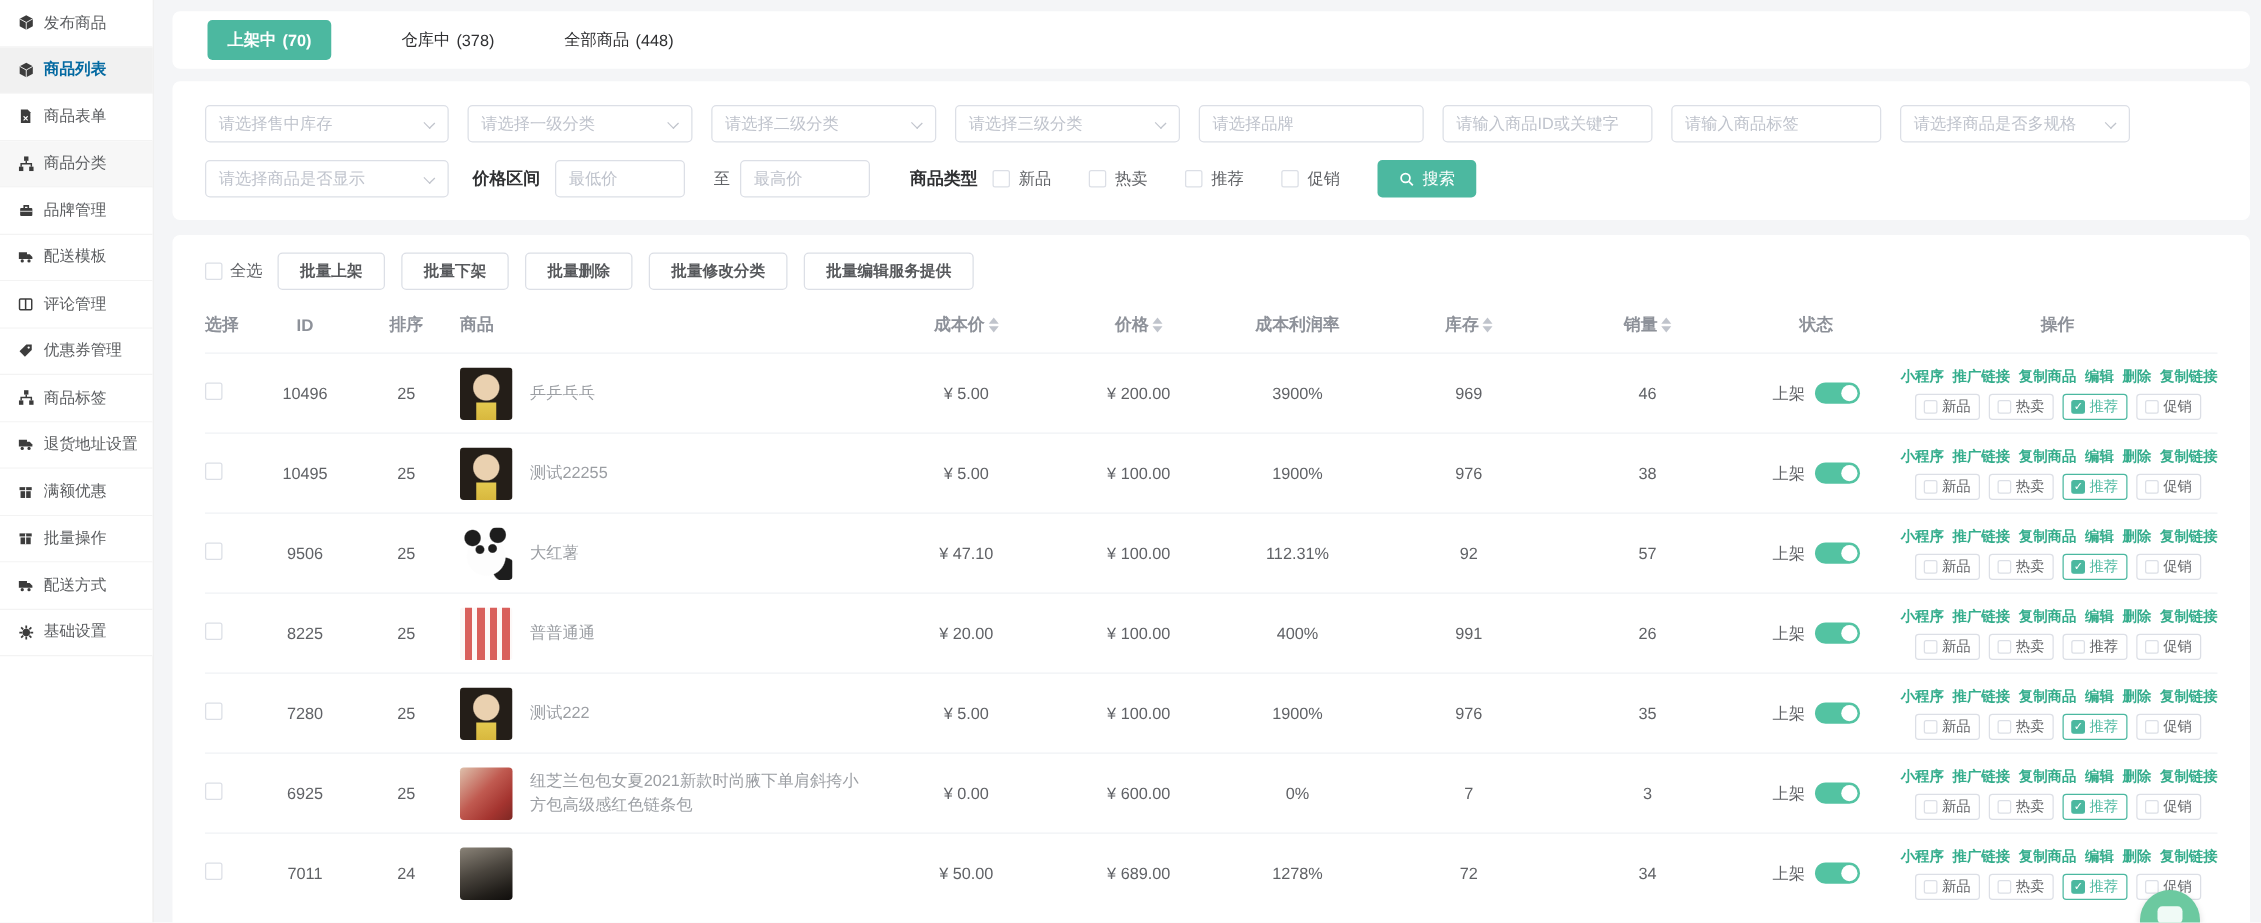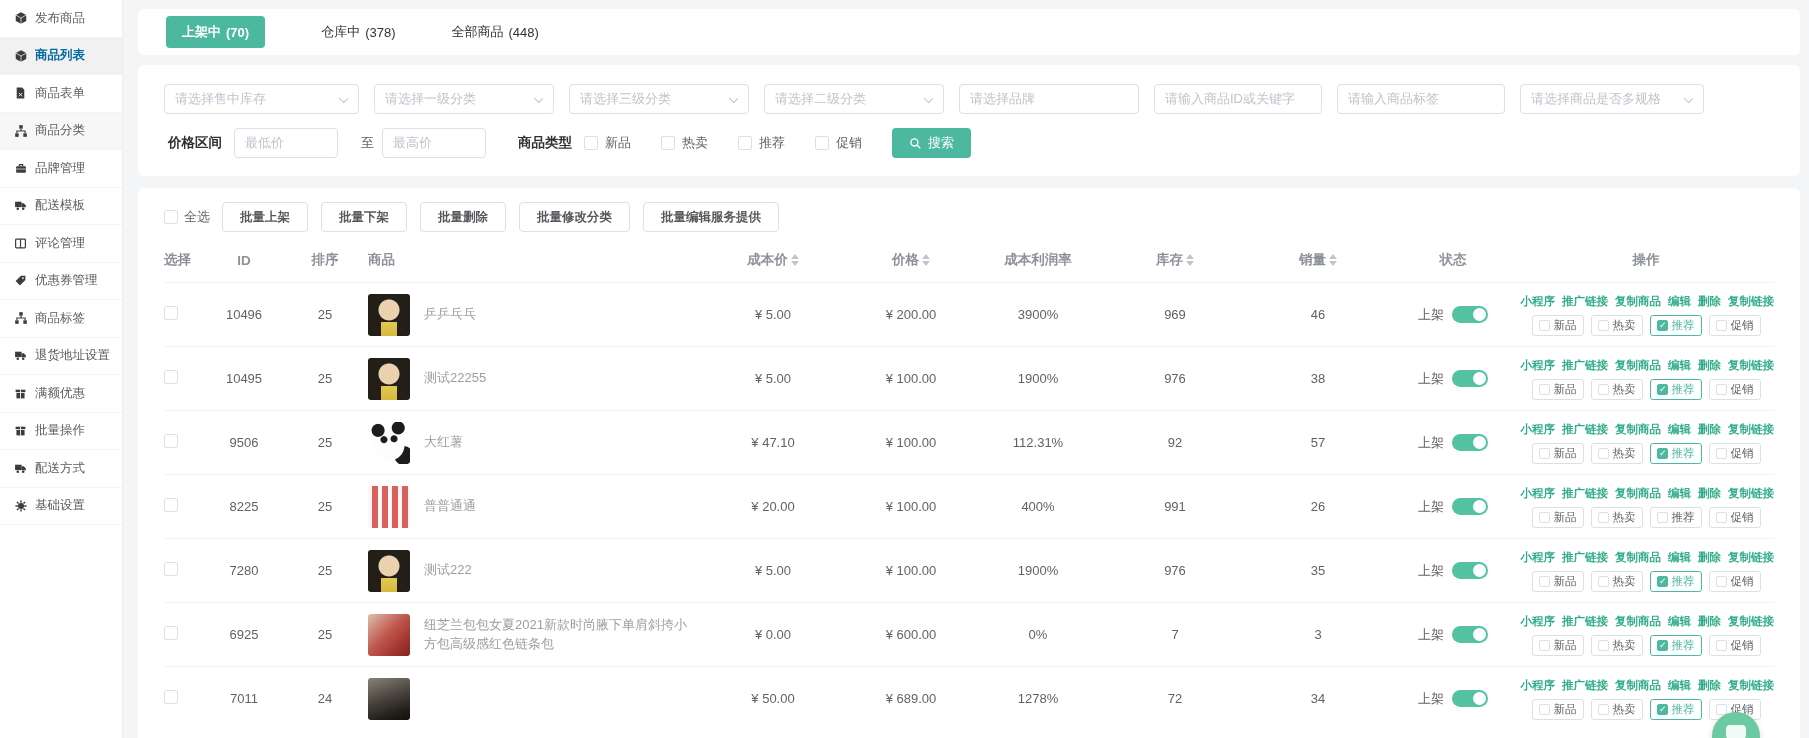--- a/index.html
+++ b/index.html
@@ -328,42 +328,46 @@
       <div class="f-row">
         <div class="fbox sel" style="width:195px">
           <span>请选择售中库存</span>
             <i class="caret"></i>
         </div>
         <div class="fbox sel" style="width:180px">
           <span>请选择一级分类</span>
             <i class="caret"></i>
         </div>
         <div class="fbox sel" style="width:180px">
+          <span>请选择二级分类</span>
+            <i class="caret"></i>
+        </div>
+        <div class="fbox sel" style="width:180px">
           <span>请选择三级分类</span>
-            <i class="caret"></i>
-        </div>
-        <div class="fbox sel" style="width:180px">
-          <span>请选择二级分类</span>
             <i class="caret"></i>
         </div>
         <div class="fbox" style="width:180px">
           <span>请选择品牌</span>
         </div>
         <div class="fbox" style="width:168px">
           <span>请输入商品ID或关键字</span>
         </div>
         <div class="fbox" style="width:168px">
           <span>请输入商品标签</span>
         </div>
         <div class="fbox sel" style="width:184px">
           <span>请选择商品是否多规格</span>
             <i class="caret"></i>
         </div>
       </div>
       <div class="f-row">
+        <div class="fbox sel" style="width:195px">
+          <span>请选择商品是否显示</span>
+            <i class="caret"></i>
+        </div>
         <span class="flabel">价格区间</span>
         <div class="fbox" style="width:104px">
           <span>最低价</span>
         </div>
         <span class="flabel to-label">至</span>
         <div class="fbox" style="width:104px; margin-right:28px">
           <span>最高价</span>
         </div>
         <span class="flabel">商品类型</span>
         <label class="fcheck">

